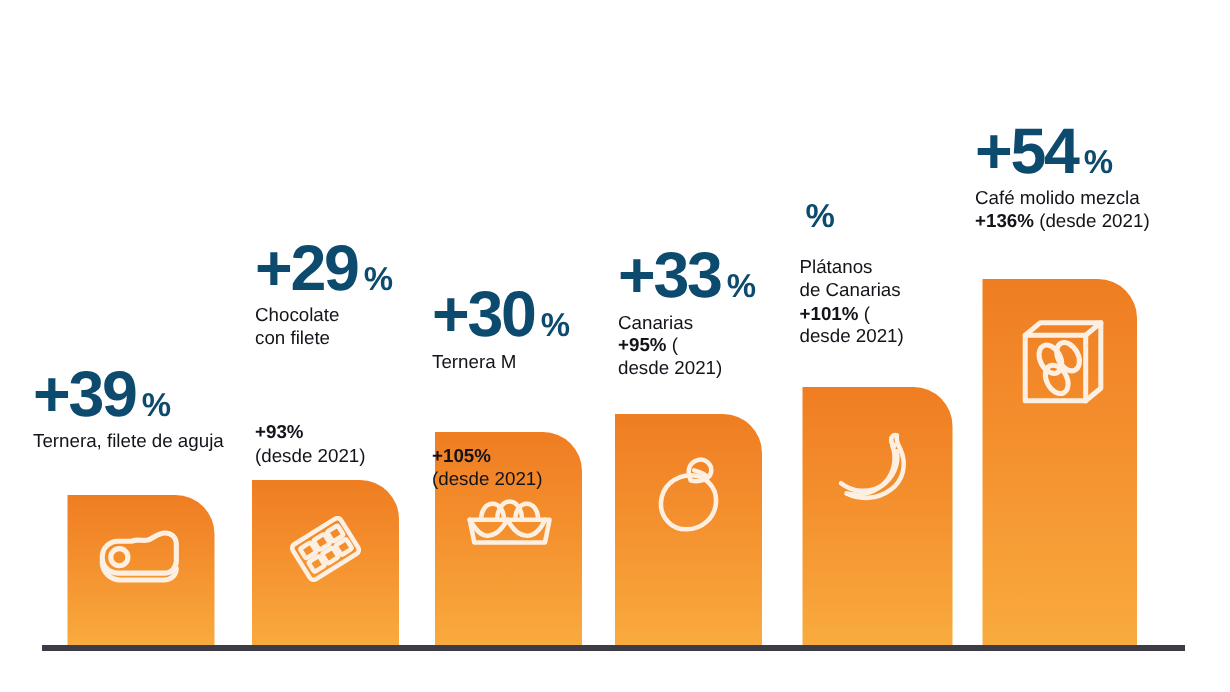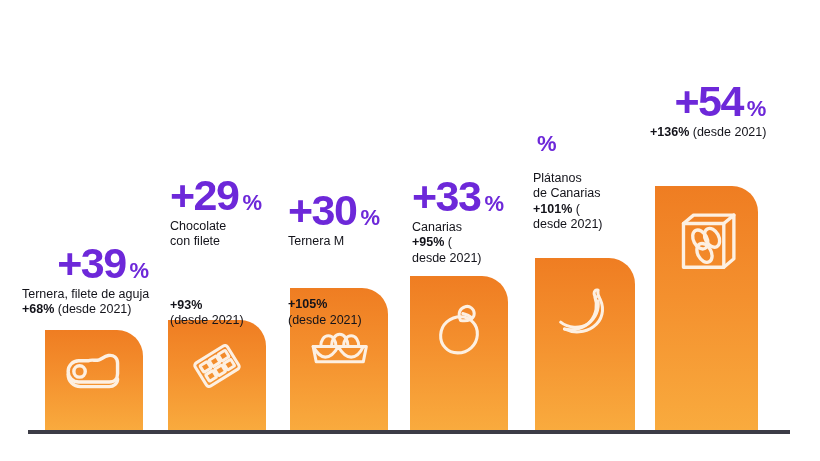--- a/index.html
+++ b/index.html
@@ -49,22 +49,21 @@
   .bar-icon svg { width: 100%; height: 100%; display: block; }
 
   
   .label-block {
     position: absolute;
     white-space: nowrap;
   }
   .pct-line {
     display: flex;
     align-items: baseline;
-    color: #6d28d9;
-    justify-content: flex-end;
+    color: #0c4a6e;
   }
   .pct-num {
     font-size: 43px;
     font-weight: 700;
     letter-spacing: -1.5px;
     line-height: 0.95;
   }
   .pct-sym {
     font-size: 22px;
     font-weight: 700;
@@ -95,42 +94,41 @@
       </div>
     </div>
   </div>
   <div class="label-block" style="left:22px; top:243px;">
     <div class="pct-line">
       <span class="pct-num">+39</span>
       <span class="pct-sym">%</span>
     </div>
     <div class="desc">
       <span class="desc-row">Ternera, filete de aguja</span>
-      <span class="desc-row"><span class="strong">+68%</span><span> (desde 2021)</span></span>
     </div>
   </div>
 
   <div class="bar-group" style="left:168px; top:320px; width:98px; height:111px;">
     <div class="bar" style="height:111px;">
       <div class="bar-icon" style="top:8px;">
         <svg viewBox="0 0 100 100" fill="none" stroke="#fdf0e2" stroke-width="4" stroke-linejoin="round" stroke-linecap="round">
           <g transform="rotate(-32 50 50)">
             <rect x="25" y="32" width="50" height="36" rx="4"></rect>
             <rect x="31" y="38" width="11" height="10" rx="1.5"></rect>
             <rect x="45" y="38" width="11" height="10" rx="1.5"></rect>
             <rect x="59" y="38" width="11" height="10" rx="1.5"></rect>
             <rect x="31" y="52" width="11" height="10" rx="1.5"></rect>
             <rect x="45" y="52" width="11" height="10" rx="1.5"></rect>
             <rect x="59" y="52" width="11" height="10" rx="1.5"></rect>
           </g>
         </svg>
       </div>
     </div>
   </div>
-  <div class="label-block" style="left:170px; top:175px;">
+  <div class="label-block" style="left:170px; top:159px;">
     <div class="pct-line">
       <span class="pct-num">+29</span>
       <span class="pct-sym">%</span>
     </div>
     <div class="desc">
       <span class="desc-row">Chocolate</span>
       <span class="desc-row">con filete</span>
       <span class="desc-row strong">+93%</span>
       <span class="desc-row">(desde 2021)</span>
     </div>
@@ -165,21 +163,21 @@
     <div class="bar" style="height:155px;">
       <div class="bar-icon" style="top:14px;">
         <svg viewBox="0 0 100 100" fill="none" stroke="#fdf0e2" stroke-width="4" stroke-linejoin="round" stroke-linecap="round">
           <path d="M34 42c11-9 26-9 34 0 9 9 8 25-2 34-10 9-26 9-34 0-9-9-8-25 2-34z"></path>
           <path d="M52 40c-4-9-1-16 6-18 6-2 12 3 12 9 0 7-8 11-18 9z"></path>
           <path d="M55 31c4 1 9 3 12 6"></path>
         </svg>
       </div>
     </div>
   </div>
-  <div class="label-block" style="left:412px; top:176px;">
+  <div class="label-block" style="left:412px; top:164px;">
     <div class="pct-line">
       <span class="pct-num">+33</span>
       <span class="pct-sym">%</span>
     </div>
     <div class="desc">
       <span class="desc-row">Canarias</span>
       <span class="desc-row"><span class="strong">+95%</span><span> (</span></span>
       <span class="desc-row">desde 2021)</span>
     </div>
   </div>
@@ -223,19 +221,20 @@
         </svg>
       </div>
     </div>
   </div>
   <div class="label-block" style="left:650px; top:81px;">
     <div class="pct-line">
       <span class="pct-num">+54</span>
       <span class="pct-sym">%</span>
     </div>
     <div class="desc">
+      <span class="desc-row">Café molido mezcla</span>
       <span class="desc-row"><span class="strong">+136%</span><span> (desde 2021)</span></span>
     </div>
   </div>
 
   <div class="baseline"></div>
 
 </div>
 
 </body></html>

